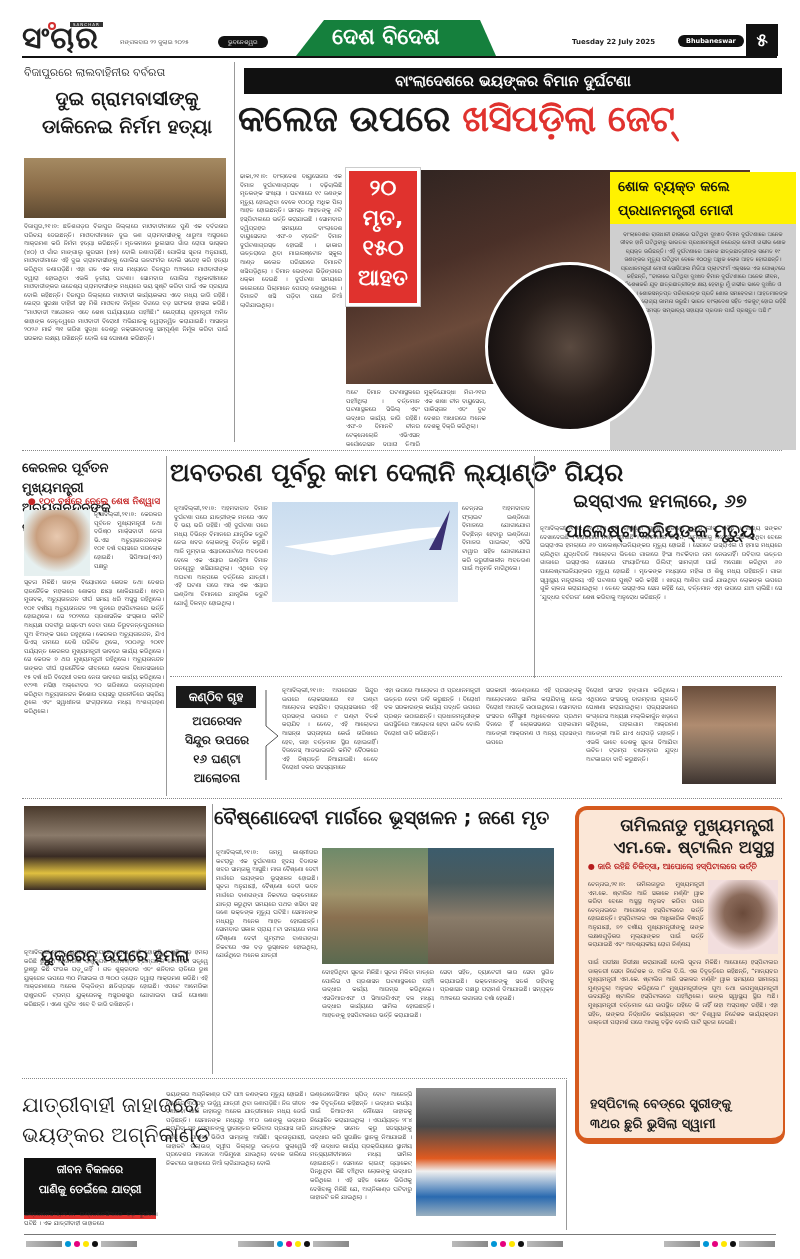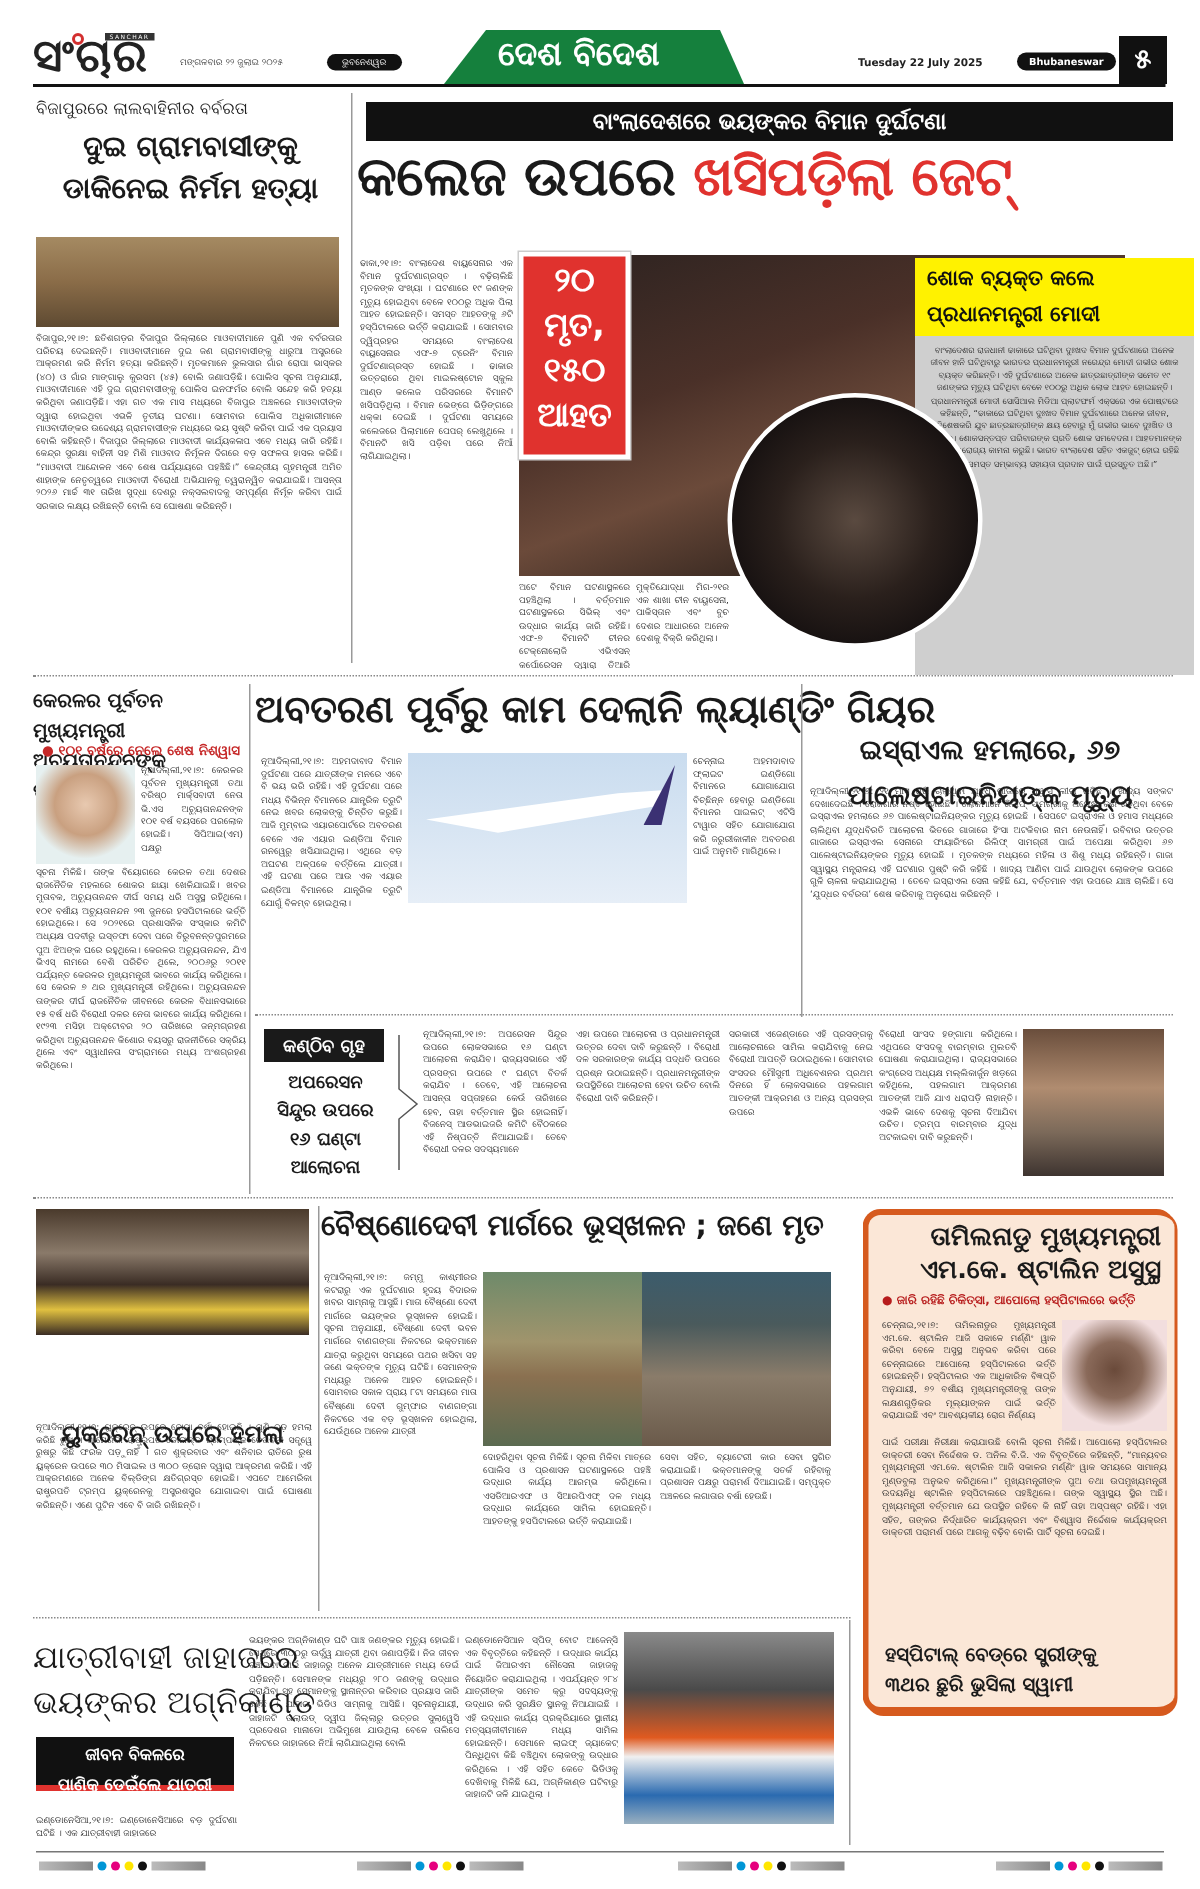--- a/index.html
+++ b/index.html
@@ -63,21 +63,21 @@
   .vaishno-photo2 { left: 428px; top: 848px; width: 126px; height: 116px; background: linear-gradient(180deg, #3c5c6c 0%, #4a5a5c 30%, #8a7c6a 60%, #6a5a4a 100%); }
 
   .tn-box { left: 575px; top: 806px; width: 208px; height: 336px; background: #fbe7d7; border-left: 4px solid #d65a1e; border-top: 4px solid #d65a1e; border-bottom: 4px solid #d65a1e; border-radius: 12px; box-shadow: 2px 2px 0 #d65a1e; }
   .tn-head { left: 586px; top: 814px; width: 188px; font-size: 17px; font-weight: 700; line-height: 22px; text-align: right; color: #1a1a1a; }
   .tn-sub { left: 588px; top: 862px; font-size: 8px; color: #b71c1c; font-weight: 700; }
   .stalin-photo { left: 708px; top: 880px; width: 70px; height: 74px; background: radial-gradient(circle at 50% 45%, #6a4a3a 0%, #8a6a5a 35%, #f2dede 70%); }
   .tn2-head { left: 590px; top: 1094px; width: 184px; font-size: 13px; font-weight: 700; line-height: 20px; text-align: left; color: #1a1a1a; }
 
   
   .ship-head { left: 22px; top: 1090px; width: 220px; font-size: 21px; font-weight: 400; line-height: 30px; color: #1a1a1a; }
-  .life-box { left: 24px; top: 1158px; width: 132px; height: 36px; background: #111; border-bottom: 4px solid #e0322e; color: #fff; font-size: 11px; font-weight: 700; text-align: center; line-height: 20px; padding-top: 2px; }
+  .life-box { left: 24px; top: 1158px; width: 132px; height: 61px; background: #111; border-bottom: 4px solid #e0322e; color: #fff; font-size: 11px; font-weight: 700; text-align: center; line-height: 20px; padding-top: 2px; }
   .ship-photo { left: 416px; top: 1088px; width: 140px; height: 128px; background: linear-gradient(180deg, #8a8a8a 0%, #4a4a4a 30%, #e05a20 55%, #f0f0f0 65%, #2a6ab0 85%, #9ab0c0 100%); }
 
   .regmarks { top: 1240px; height: 8px; display: flex; align-items: center; gap: 3px; }
   .reg-bar { width: 36px; height: 6px; background: linear-gradient(90deg, #bbb, #888); }
   .reg-dot { width: 6px; height: 6px; border-radius: 50%; }
   .bottom-rule { left: 24px; top: 1234px; width: 752px; height: 1px; background: #777; }
 </style>
 </head>
 <body>
 

